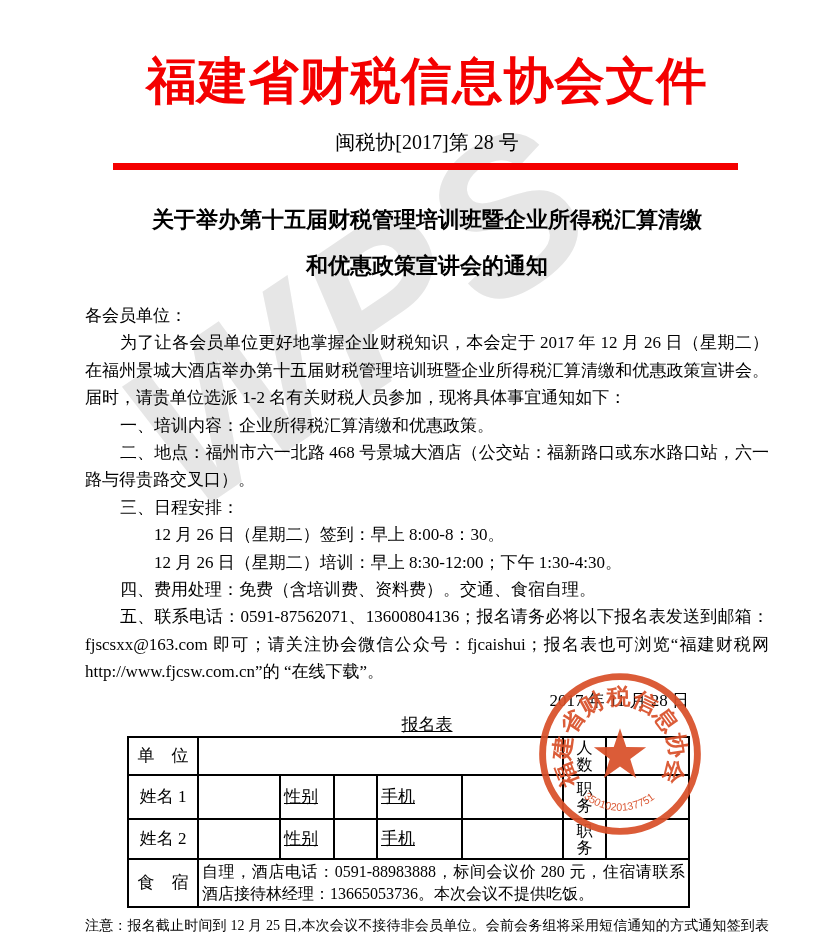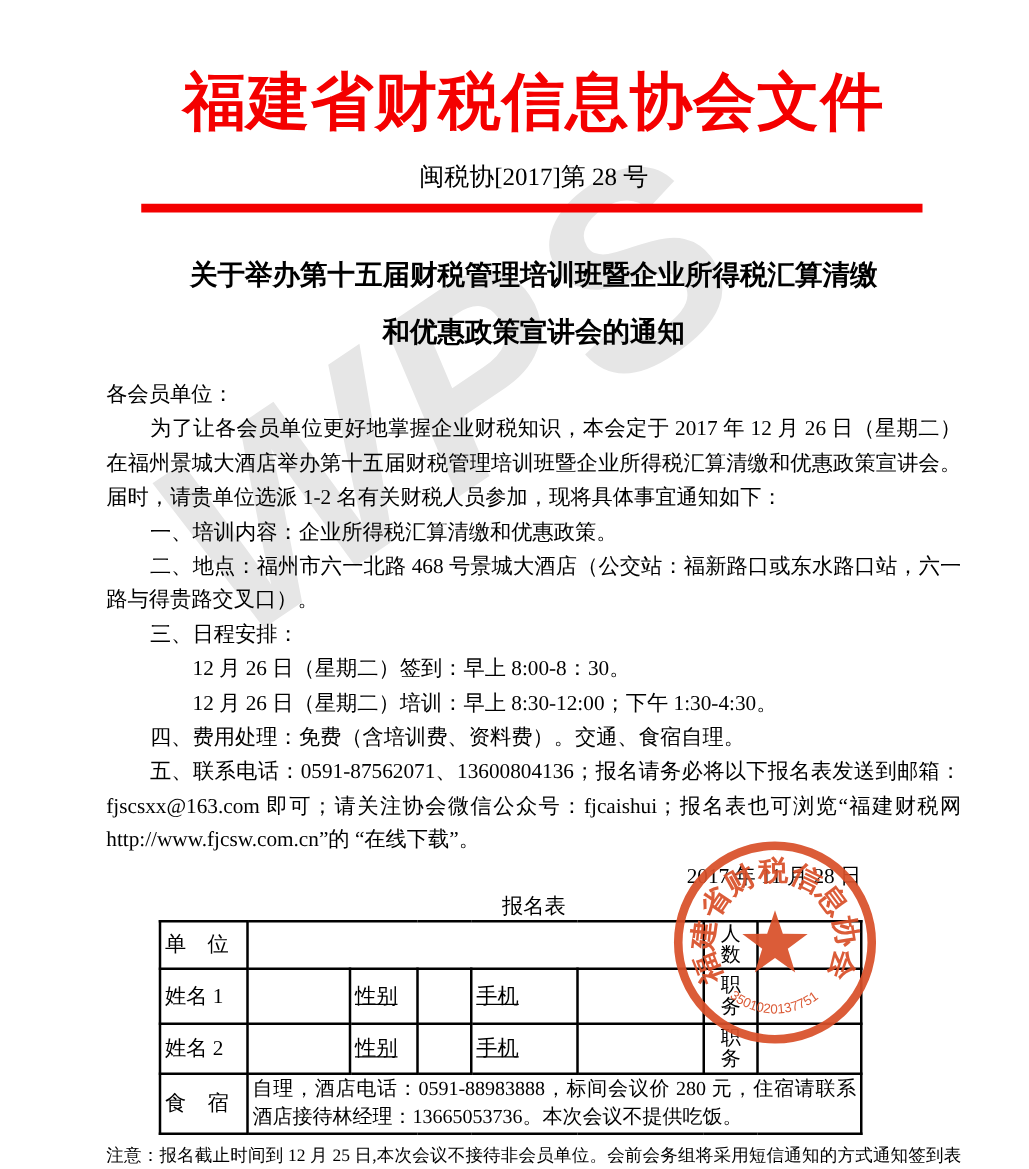--- a/index.html
+++ b/index.html
@@ -37,28 +37,28 @@
     margin-top:27px; text-align:center;
     font-size:22px; font-weight:bold; line-height:46px;
   }
 
   .bodytext { font-size:17px; line-height:27.4px; text-align:justify; }
   .salutation { margin-top:13px; }
   .indent2 { text-indent:35px; }
   .indent4 { padding-left:69px; }
 
   .date-line { margin-top:4px; text-align:right; padding-right:80px; font-size:17px; line-height:21px; }
-  .form-title { margin-top:5px; text-align:center; font-size:17px; line-height:18px; }
+  .form-title { margin-top:5px; text-align:center; font-size:17px; line-height:18px;text-decoration:underline; }
 
   table.form-table {
     margin-left:42px; margin-top:2px; border-collapse:collapse;
     table-layout:fixed; width:561px; font-size:17px;
   }
   table.form-table td { border:2px solid #000; vertical-align:middle; padding:1px 3px; }
-  td.lbl { text-align:left; }
+  td.lbl { text-align:center; }
   td.ctr { text-align:left;text-decoration:underline; }
   .vtext {
     width:18px; margin:0 auto; font-size:16px; line-height:17px;
     word-break:break-all; text-align:center;
   }
   tr.r1 { height:38px; } tr.r2 { height:44px; } tr.r3 { height:40px; } tr.r4 { height:46px; }
   td.board { font-size:16px; line-height:22px; padding:1px 7px; text-align:justify; }
 
   .note { margin-top:5px; font-size:14px; line-height:25px; text-align:justify; }
 

